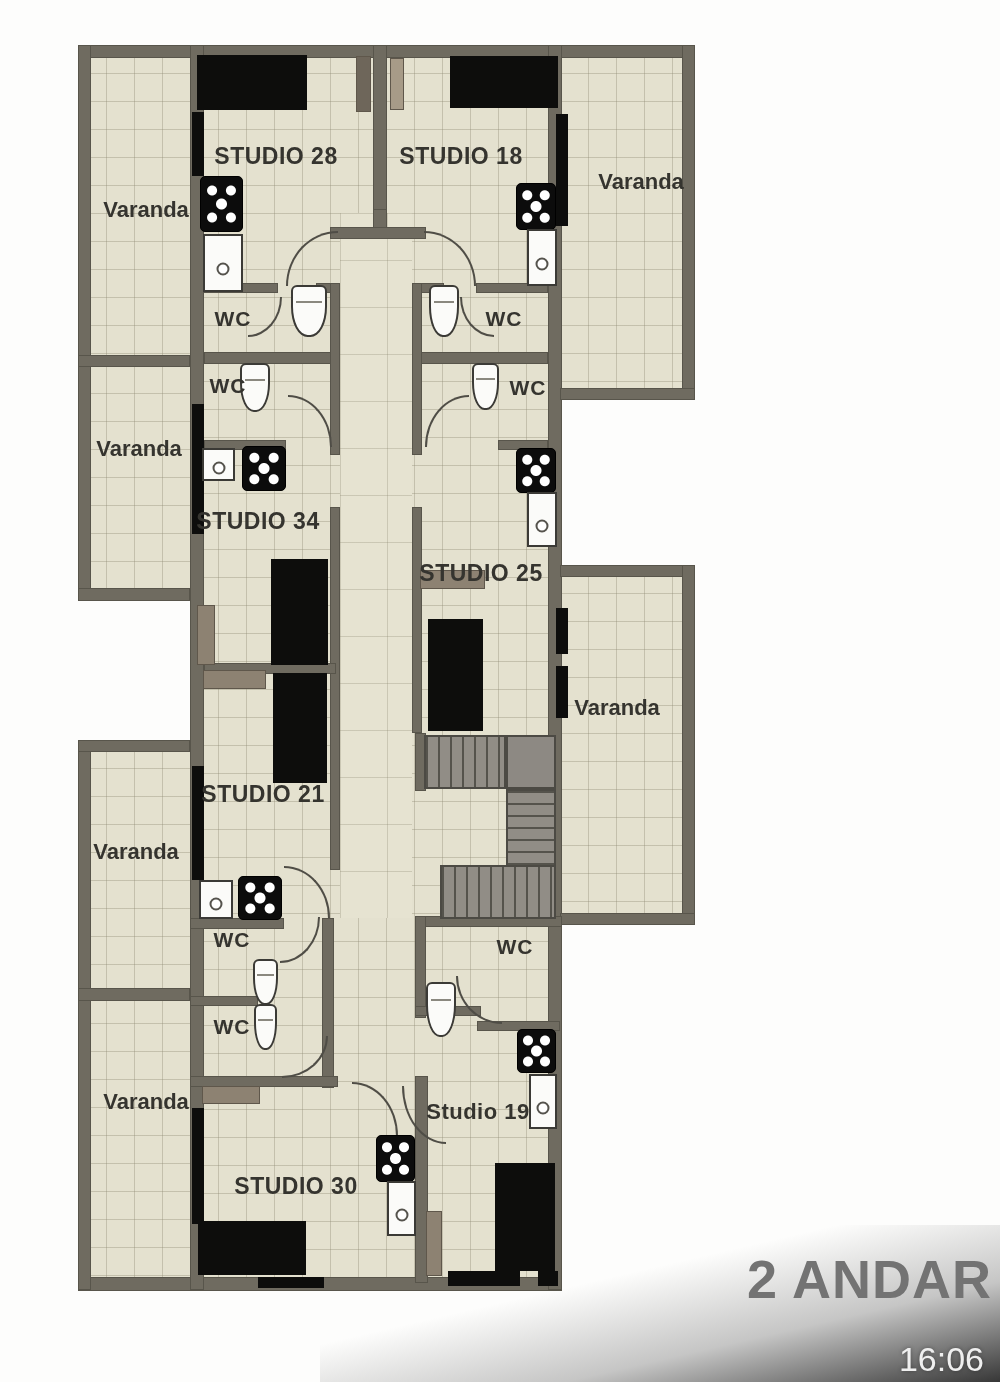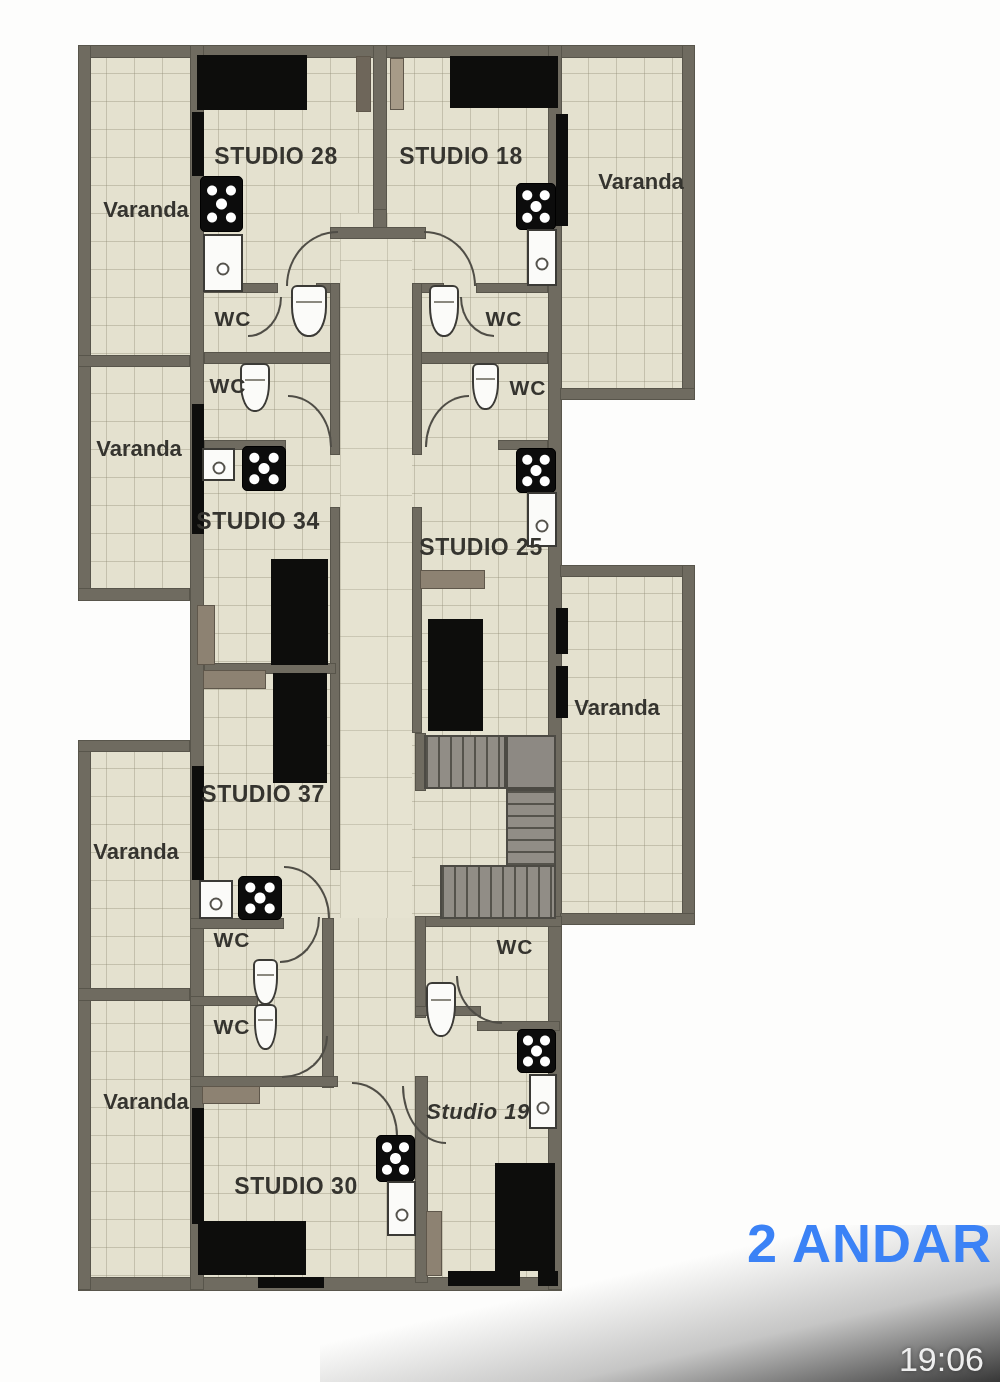--- a/index.html
+++ b/index.html
@@ -48,21 +48,21 @@
   .dtl{border-right:none;border-bottom:none;border-top-left-radius:100%;}
   .dtr{border-left:none;border-bottom:none;border-top-right-radius:100%;}
   .dbl{border-right:none;border-top:none;border-bottom-left-radius:100%;}
   .dbr{border-left:none;border-top:none;border-bottom-right-radius:100%;}
   
   .lbl{position:absolute;transform:translate(-50%,-50%);font-weight:700;color:#35342f;
       white-space:nowrap;z-index:6;}
   .lbl-studio{font-size:23px;letter-spacing:.5px;}
   .lbl-varanda{font-size:22px;}
   .lbl-wc{font-size:21px;letter-spacing:1px;}
-  .title{position:absolute;right:8px;top:1212px;font-size:54px;font-weight:600;color:#3b82f6;
+  .title{position:absolute;right:8px;top:1248px;font-size:54px;font-weight:600;color:#737373;
       letter-spacing:1px;z-index:7;}
   .clock{position:absolute;right:16px;top:1340px;font-size:34px;font-weight:400;color:#efefef;
       z-index:8;text-shadow:0 0 4px rgba(0,0,0,.35);}
   .shade{position:absolute;left:320px;top:1225px;width:680px;height:157px;z-index:5;
       background:linear-gradient(to bottom right,rgba(160,160,160,0) 38%,
       rgba(130,130,130,.45) 68%,rgba(38,38,38,.92) 100%);}
   .z2{z-index:2}.z3{z-index:3}.z4{z-index:4}
 </style>
 </head>
 <body>
@@ -185,37 +185,37 @@
   <div class="door dtr z3" style="left:284px;top:866px;width:46px;height:52px;"></div>
   <div class="door dbr z3" style="left:280px;top:917px;width:40px;height:46px;"></div>
   <div class="door dbr z3" style="left:282px;top:1036px;width:46px;height:42px;"></div>
   <div class="door dbl z3" style="left:456px;top:976px;width:46px;height:48px;"></div>
   <div class="door dtr z3" style="left:352px;top:1082px;width:46px;height:54px;"></div>
   <div class="door dbl z3" style="left:402px;top:1086px;width:44px;height:58px;"></div>
 
   <div class="lbl lbl-studio" style="left:276px;top:156px;">STUDIO 28</div>
   <div class="lbl lbl-studio" style="left:461px;top:156px;">STUDIO 18</div>
   <div class="lbl lbl-studio" style="left:258px;top:521px;">STUDIO 34</div>
-  <div class="lbl lbl-studio" style="left:481px;top:547px;text-align:center;">STUDIO 25</div>
-  <div class="lbl lbl-studio" style="left:263px;top:794px;">STUDIO 37</div>
+  <div class="lbl lbl-studio" style="left:481px;top:573px;text-align:center;">STUDIO 25</div>
+  <div class="lbl lbl-studio" style="left:263px;top:794px;">STUDIO 21</div>
   <div class="lbl lbl-studio" style="left:296px;top:1186px;">STUDIO 30</div>
-  <div class="lbl lbl-studio" style="left:478px;top:1112px;font-size:22px;font-style:italic;">Studio 19</div>
+  <div class="lbl lbl-studio" style="left:478px;top:1112px;font-size:22px;">Studio 19</div>
 
   <div class="lbl lbl-varanda" style="left:146px;top:210px;">Varanda</div>
   <div class="lbl lbl-varanda" style="left:641px;top:182px;">Varanda</div>
   <div class="lbl lbl-varanda" style="left:139px;top:449px;">Varanda</div>
   <div class="lbl lbl-varanda" style="left:617px;top:708px;">Varanda</div>
   <div class="lbl lbl-varanda" style="left:136px;top:852px;">Varanda</div>
   <div class="lbl lbl-varanda" style="left:146px;top:1102px;">Varanda</div>
 
   <div class="lbl lbl-wc" style="left:233px;top:319px;">WC</div>
   <div class="lbl lbl-wc" style="left:504px;top:319px;">WC</div>
   <div class="lbl lbl-wc" style="left:228px;top:386px;">WC</div>
   <div class="lbl lbl-wc" style="left:528px;top:388px;">WC</div>
   <div class="lbl lbl-wc" style="left:232px;top:940px;">WC</div>
   <div class="lbl lbl-wc" style="left:515px;top:947px;">WC</div>
   <div class="lbl lbl-wc" style="left:232px;top:1027px;">WC</div>
 
   <div class="shade"></div>
   <div class="title">2 ANDAR</div>
-  <div class="clock">19:06</div>
+  <div class="clock">16:06</div>
 
 </div>
 
 </body></html>

